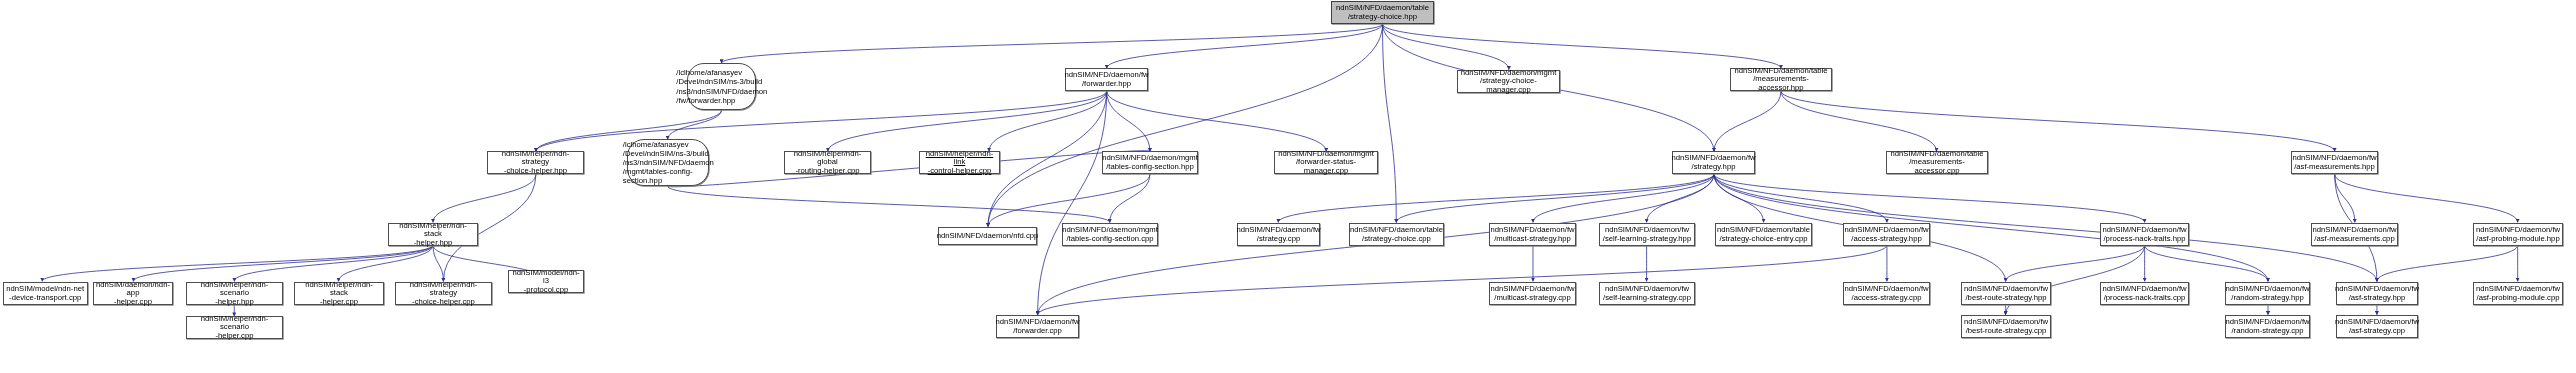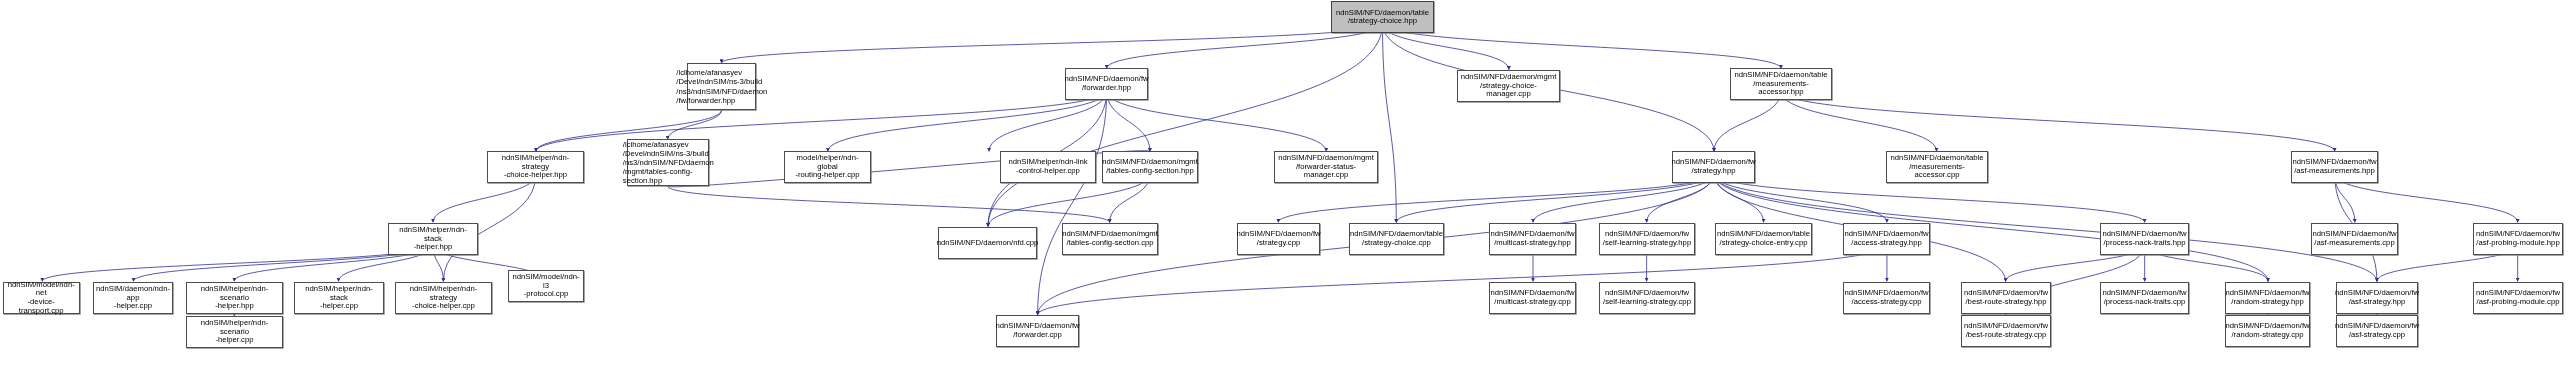--- a/index.html
+++ b/index.html
@@ -20,28 +20,28 @@
     background:#ffffff;
     color:#000000;
     display:flex;
     align-items:center;
     justify-content:center;
     text-align:center;
     line-height:1.12;
     font-size:7.7px;
     letter-spacing:0px;
     white-space:pre-line;
-    padding:15px 2px;
+    padding:8px 2px;
     box-shadow:0.7px 0.7px 0 0 #808080;
   }
   .node.root{
     background:#bfbfbf;
     border:0.7px solid #404040;
   }
-  .node.tall{line-height:1.18;text-align:left;padding-left:2.7px;}
+  .node.tall{line-height:1.18;text-align:left;padding-left:2.7px;border-radius:17px;}
 </style>
 </head>
 <body>
 
 <div id="graph">
   <svg id="edges" viewBox="0 0 3843 557" preserveAspectRatio="none">
     <defs>
       <marker id="arrow" viewBox="0 0 10 10" refX="9" refY="5" markerWidth="5" markerHeight="5" orient="auto-start-reverse">
         <path d="M 0 0 L 10 5 L 0 10 z" fill="#2e3192"></path>
       </marker>
@@ -120,23 +120,23 @@
       <div class="node" style="left: 1457px; top: 70px; width: 103px; height: 23px;">ndnSIM/NFD/daemon/mgmt
 /strategy-choice-manager.cpp</div>
       <div class="node" style="left: 1730px; top: 68px; width: 102px; height: 23px;">ndnSIM/NFD/daemon/table
 /measurements-accessor.hpp</div>
       <div class="node" style="left: 487px; top: 151px; width: 97px; height: 23px;">ndnSIM/helper/ndn-strategy
 -choice-helper.hpp</div>
       <div class="node tall" style="left: 627px; top: 139px; width: 82px; height: 47px;">/lclhome/afanasyev
 /Devel/ndnSIM/ns-3/build
 /ns3/ndnSIM/NFD/daemon
 /mgmt/tables-config-section.hpp</div>
-      <div class="node" style="left: 784px; top: 151px; width: 87px; height: 23px;">model/helper/ndn-global
+      <div class="node" style="left: 784px; top: 151px; width: 87px; height: 23px;">ndnSIM/helper/ndn-global
 -routing-helper.cpp</div>
-      <div class="node" style="left: 1000px; top: 151px; width: 96px; height: 23px;">ndnSIM/helper/ndn-link
+      <div class="node" style="left: 919px; top: 151px; width: 81px; height: 23px; text-decoration: underline;">ndnSIM/helper/ndn-link
 -control-helper.cpp</div>
       <div class="node" style="left: 1102px; top: 151px; width: 96px; height: 23px;">ndnSIM/NFD/daemon/mgmt
 /tables-config-section.hpp</div>
       <div class="node" style="left: 1274px; top: 151px; width: 104px; height: 23px;">ndnSIM/NFD/daemon/mgmt
 /forwarder-status-manager.cpp</div>
       <div class="node" style="left: 1672px; top: 151px; width: 83px; height: 23px;">ndnSIM/NFD/daemon/fw
 /strategy.hpp</div>
       <div class="node" style="left: 1886px; top: 151px; width: 102px; height: 23px;">ndnSIM/NFD/daemon/table
 /measurements-accessor.cpp</div>
       <div class="node" style="left: 2291px; top: 151px; width: 87px; height: 23px;">ndnSIM/NFD/daemon/fw
@@ -157,21 +157,21 @@
       <div class="node" style="left: 1715px; top: 223px; width: 97px; height: 23px;">ndnSIM/NFD/daemon/table
 /strategy-choice-entry.cpp</div>
       <div class="node" style="left: 1843px; top: 223px; width: 87px; height: 23px;">ndnSIM/NFD/daemon/fw
 /access-strategy.hpp</div>
       <div class="node" style="left: 2100px; top: 223px; width: 89px; height: 23px;">ndnSIM/NFD/daemon/fw
 /process-nack-traits.hpp</div>
       <div class="node" style="left: 2311px; top: 223px; width: 87px; height: 23px;">ndnSIM/NFD/daemon/fw
 /asf-measurements.cpp</div>
       <div class="node" style="left: 2473px; top: 223px; width: 90px; height: 23px;">ndnSIM/NFD/daemon/fw
 /asf-probing-module.hpp</div>
-      <div class="node" style="left: 2.7px; top: 282px; width: 77px; height: 23px;">ndnSIM/model/ndn-net
+      <div class="node" style="left: 2.7px; top: 282px; width: 85px; height: 23px;">ndnSIM/model/ndn-net
 -device-transport.cpp</div>
       <div class="node" style="left: 93px; top: 282px; width: 80px; height: 23px;">ndnSIM/daemon/ndn-app
 -helper.cpp</div>
       <div class="node" style="left: 186px; top: 282px; width: 97px; height: 23px;">ndnSIM/helper/ndn-scenario
 -helper.hpp</div>
       <div class="node" style="left: 294px; top: 282px; width: 90px; height: 23px;">ndnSIM/helper/ndn-stack
 -helper.cpp</div>
       <div class="node" style="left: 395px; top: 282px; width: 97px; height: 23px;">ndnSIM/helper/ndn-strategy
 -choice-helper.cpp</div>
       <div class="node" style="left: 508px; top: 270px; width: 76px; height: 23px;">ndnSIM/model/ndn-l3

